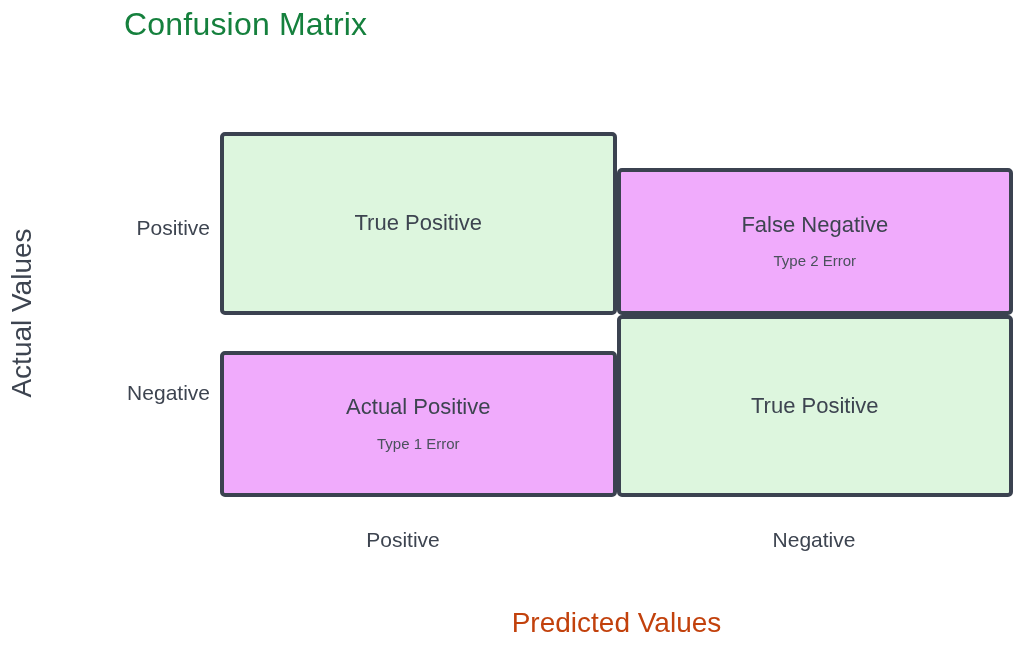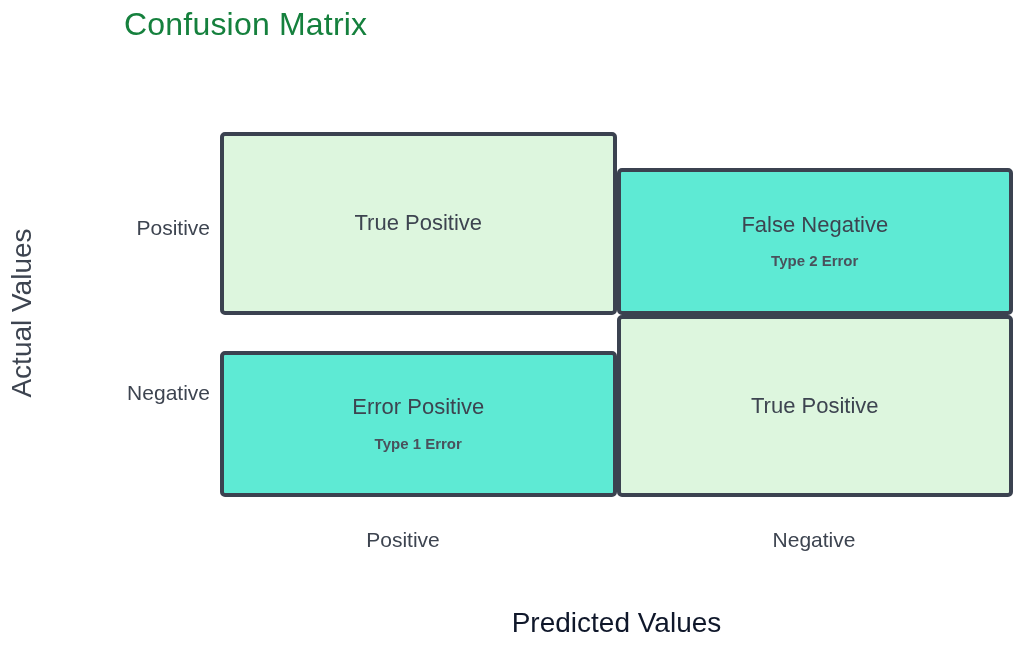--- a/index.html
+++ b/index.html
@@ -73,33 +73,33 @@
     box-sizing: border-box;
     border: 4px solid #3b4250;
     border-radius: 5px;
     display: flex;
     flex-direction: column;
     align-items: center;
     justify-content: center;
     overflow: hidden;
   }
   .cell-green { background: #ddf6de; }
-  .cell-pink  { background: #5eead4; margin-top: 36px; }
+  .cell-pink  { background: #f0abfc; margin-top: 36px; }
 
   .cell-main {
     font-size: 22px;
     font-weight: 400;
     color: #3d4450;
     line-height: 1.1;
     white-space: nowrap;
   }
   .cell-sub {
     margin-top: 16px;
     font-size: 15px;
-    font-weight: 700;
+    font-weight: 400;
     color: #4a515c;
     line-height: 1.1;
     white-space: nowrap;
   }
   .cell-sub:empty { display: none; }
 
   
   .col-label {
     position: absolute;
     top: 528px;
@@ -114,21 +114,21 @@
 
   
   #x-axis-title {
     position: absolute;
     top: 607px;
     left: 0;
     width: 1023px;
     text-align: center;
     font-size: 28px;
     font-weight: 400;
-    color: #0f172a;
+    color: #c2410c;
     white-space: nowrap;
   }
   
   #x-axis-title > span { position: relative; left: 105px; }
 </style>
 </head>
 <body>
 
 <div id="chart-title">Confusion Matrix</div>
 
@@ -144,21 +144,21 @@
     <div class="cell-main">True Positive</div>
 
   </div>
 
   <div class="matrix-cell cell-pink">
     <div class="cell-main">False Negative</div>
     <div class="cell-sub">Type 2 Error</div>
   </div>
 
   <div class="matrix-cell cell-pink">
-    <div class="cell-main">Error Positive</div>
+    <div class="cell-main">Actual Positive</div>
     <div class="cell-sub">Type 1 Error</div>
   </div>
 
   <div class="matrix-cell cell-green">
     <div class="cell-main">True Positive</div>
 
   </div>
 
 </div>
 

